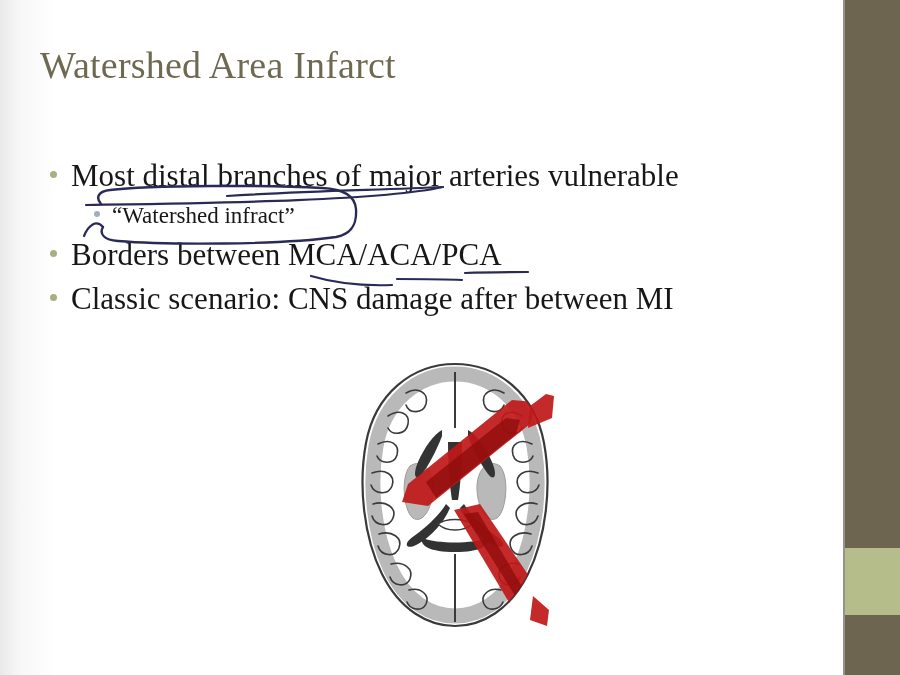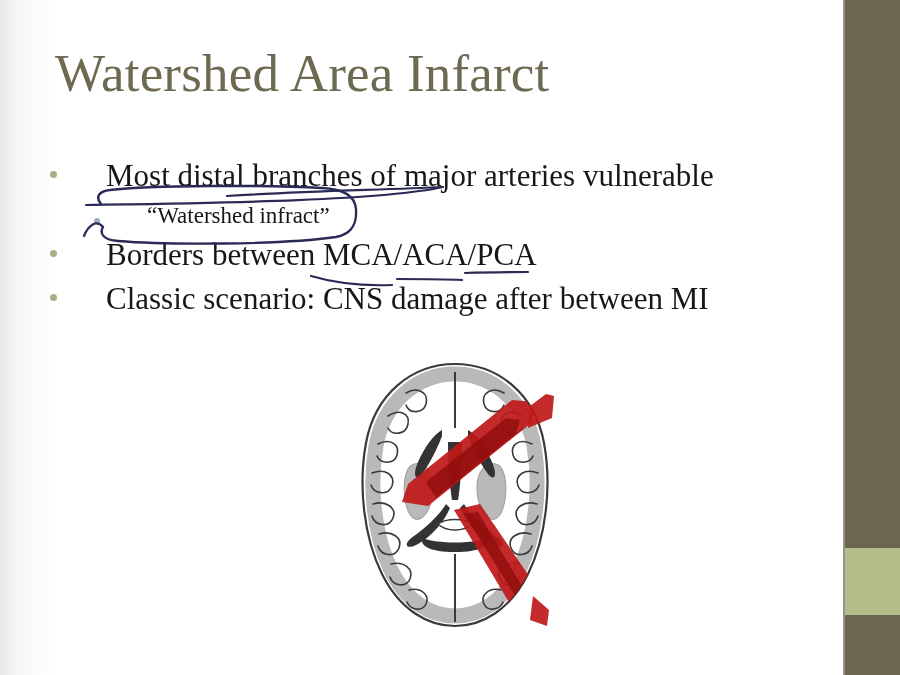--- a/index.html
+++ b/index.html
@@ -22,29 +22,29 @@
     background:#3d3a2e;opacity:.55;
   }
   .bar{position:absolute;left:845px;width:55px;}
   .bar-top{top:0;height:548px;background:#6e6550;}
   .bar-mid{top:548px;height:67px;background:#b5bd8a;}
   .bar-bot{top:615px;height:60px;background:#6e6550;}
 
   
   .title{
     position:absolute;left:40px;top:46px;
-    font-size:53px;line-height:1.05;
-    color:#6e6a52;letter-spacing:.2px;white-space:nowrap;margin-left:15px;
+    font-size:38px;line-height:1.05;
+    color:#6e6a52;letter-spacing:.2px;white-space:nowrap;
   }
 
   
   .bullets{position:absolute;left:50px;top:156px;width:760px;}
-  .blt{position:relative;display:flex;align-items:flex-start;gap:35px;}
+  .blt{position:relative;display:flex;align-items:flex-start;}
   .blt.lvl1{margin-bottom:4px;}
-  .blt.lvl2{margin-left:44px;margin-bottom:4px;align-items:center;}
+  .blt.lvl2{margin-left:44px;margin-bottom:4px;}
   .dot{
     flex:0 0 auto;border-radius:50%;background:#a7b083;
   }
   .lvl1 .dot{width:7px;height:7px;margin-top:15px;margin-right:14px;}
   .lvl2 .dot{width:6px;height:6px;margin-top:11px;margin-right:12px;background:#9fb0bd;}
   .btxt{color:#171717;white-space:nowrap;}
   .lvl1 .btxt{font-size:31px;line-height:40px;}
   .lvl2 .btxt{font-size:23px;line-height:31px;}
 
   

